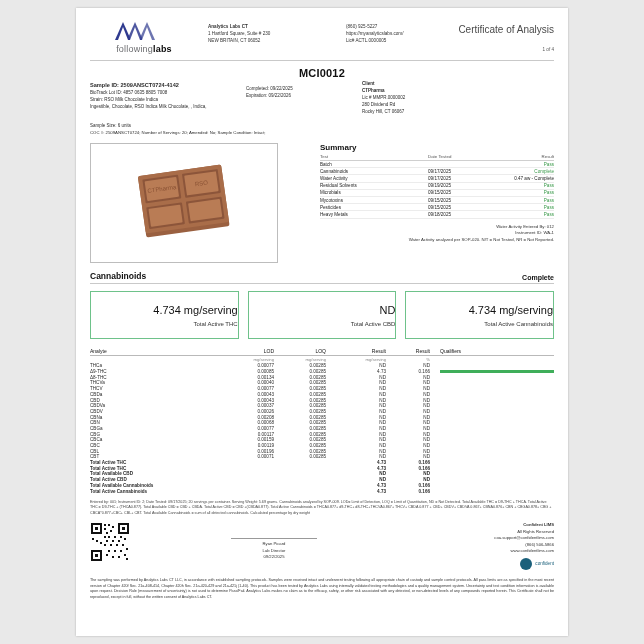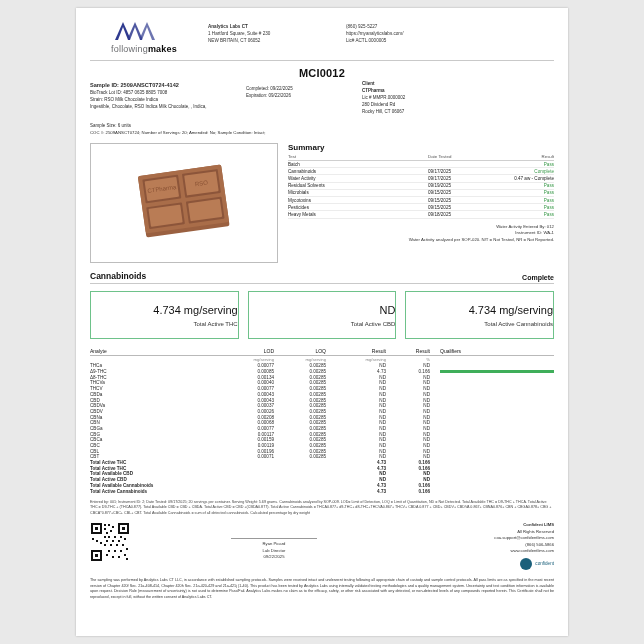--- a/index.html
+++ b/index.html
@@ -40,21 +40,21 @@
   .meta .c2{flex:0 0 110px;}
   .meta .c3{flex:1;}
   .bold{font-weight:bold;}
   .meta .big{font-size:5.6px;font-weight:bold;}
   .meta .clienthead{font-weight:bold;}
   .metaline{margin-top:7px;font-size:4.5px;line-height:1.5;}
 
   
   .midrow{display:flex;gap:10px;margin-top:7px;}
   .imgbox{flex:0 0 186px;height:118px;border:1px solid #bdbdbd;background:#fff;display:flex;align-items:center;justify-content:center;}
-  .sumbox{flex:1;}
+  .sumbox{flex:1;margin-left:32px;}
   .sumtitle{font-size:8px;font-weight:bold;color:#111;margin:0 0 2px 0;}
   .sumhead{display:flex;font-size:4.4px;color:#555;border-bottom:1px solid #cfcfcf;padding-bottom:1px;}
   .sumhead .a{flex:1;}
   .sumhead .b{flex:0 0 74px;}
   .sumhead .c{flex:0 0 52px;text-align:right;}
   .sumrow{display:flex;font-size:4.6px;padding:.6px 0;border-bottom:1px solid #ececec;}
   .sumrow .a{flex:1;color:#222;}
   .sumrow .b{flex:0 0 74px;color:#222;}
   .sumrow .c{flex:0 0 52px;text-align:right;color:#3a9a4a;}
   .sumrow .c.dark{color:#222;}
@@ -112,35 +112,39 @@
     <div class="hdr">
       <div class="logo">
         <svg width="62" height="22" viewBox="0 0 62 22">
           <polygon points="10,2 18,20 2,20" fill="#2f3a8f"></polygon>
           <polygon points="22,2 30,20 14,20" fill="#2f3a8f" opacity=".85"></polygon>
           <polygon points="34,2 42,20 26,20" fill="#2f3a8f" opacity=".7"></polygon>
           <polygon points="10,7 15,20 5,20" fill="#fff"></polygon>
           <polygon points="22,7 27,20 17,20" fill="#fff"></polygon>
           <polygon points="34,7 39,20 29,20" fill="#fff"></polygon>
         </svg>
-        <div class="name"><span>following</span><b>makes</b></div>
+        <div class="name"><span>following</span><b>labs</b></div>
       </div>
 
       <div class="labinfo">
         <div class="t">Analytics Labs CT</div>
         <div>1 Hartford Square, Suite # 230</div>
         <div>NEW BRITAIN, CT 06052</div>
       </div>
 
       <div class="labcontact">
         <div>(860) 925-5227</div>
         <div>https://myanalyticslabs.com/</div>
         <div>Lic# ACTL.0000005</div>
       </div>
 
+      <div class="coa">
+        <div class="title">Certificate of Analysis</div>
+        <div class="pg">1 of 4</div>
+      </div>
     </div>
 
     <div class="rule"></div>
 
     <div class="sampleid">MCI0012</div>
 
     <div class="meta">
       <div class="c1">
         <div class="big"><span>Sample ID:</span> <span>2509ANSCT0724-4142</span></div>
         <div>BioTrack Lot ID: 4857 0635 8805 7008</div>

